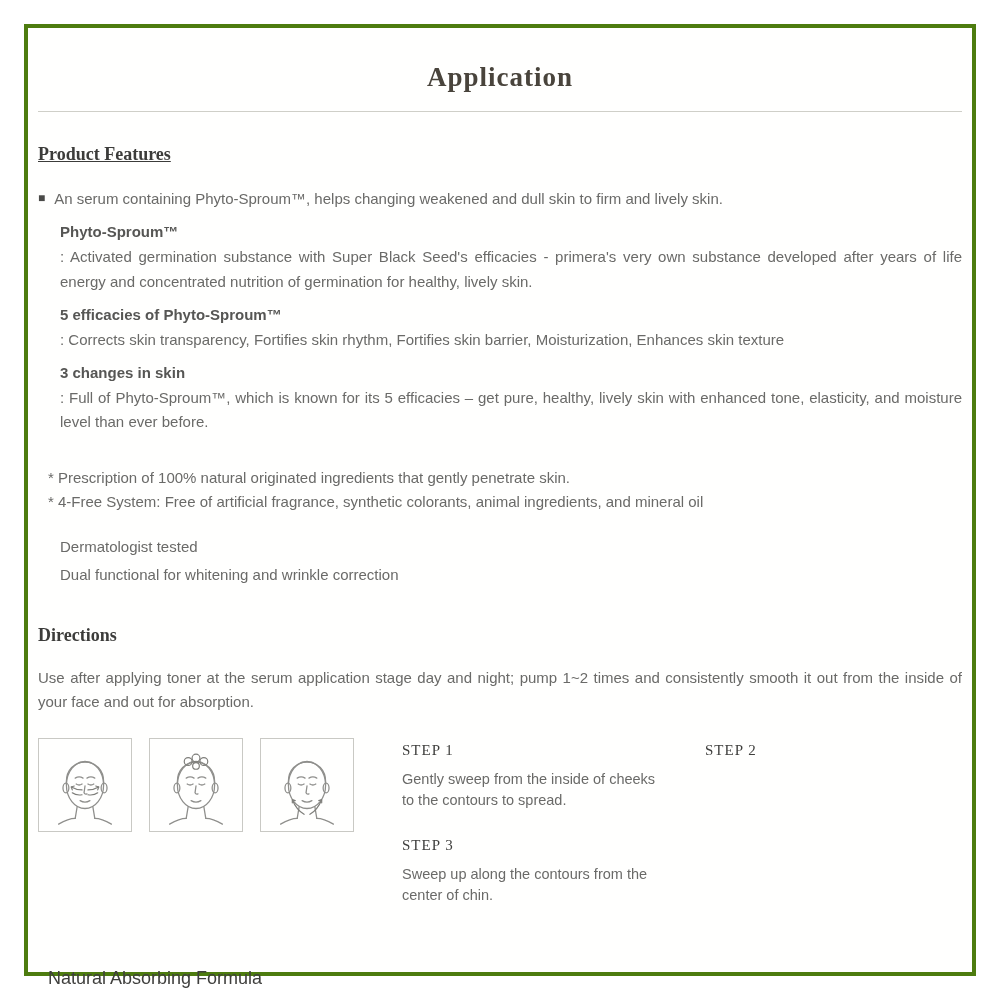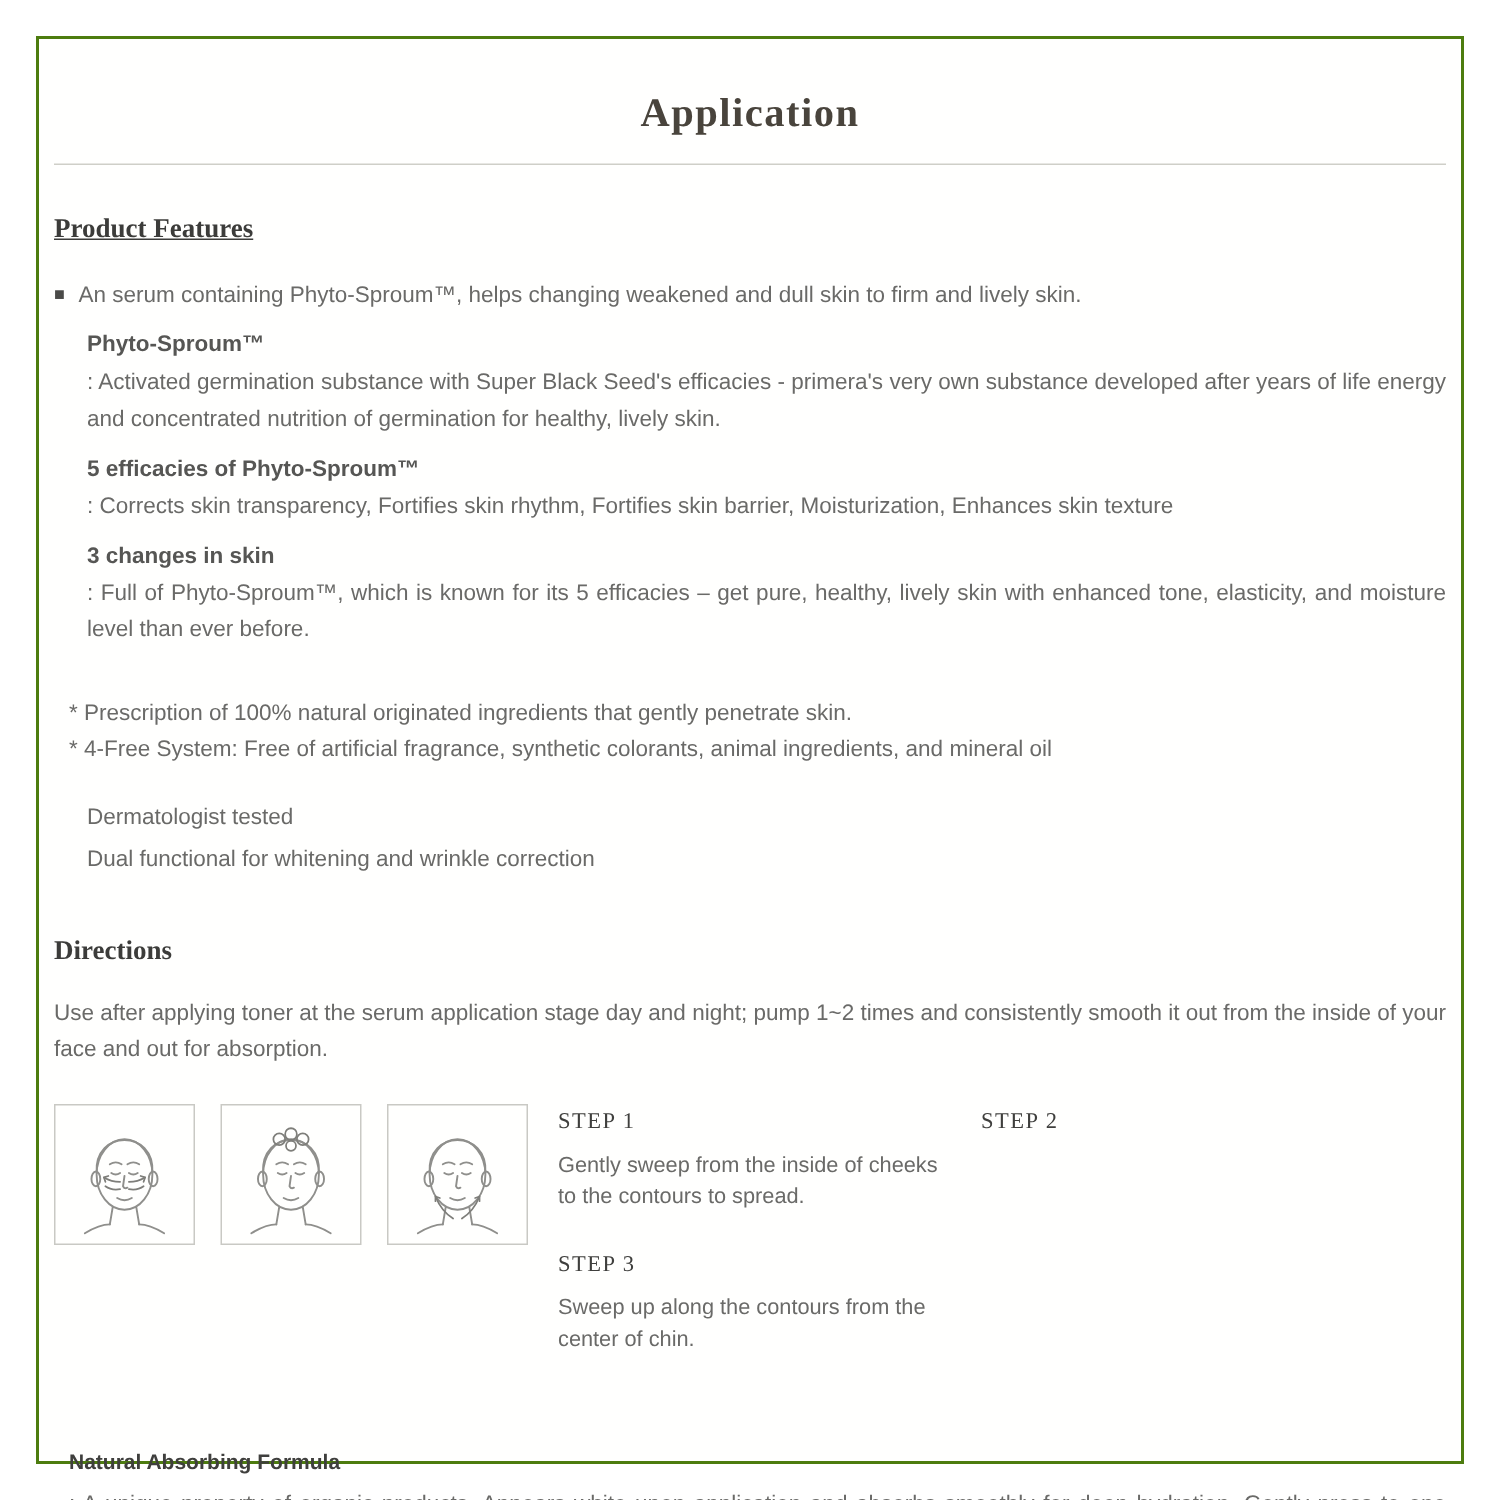--- a/index.html
+++ b/index.html
@@ -1,17 +1,17 @@
 <!DOCTYPE html>
 <html><head>
 <meta charset="utf-8">
 <style>
   html,body{margin:0;padding:0;background:#ffffff;}
   body{width:1000px;height:1000px;position:relative;font-family:"Liberation Sans",sans-serif;color:#666;}
-  .frame{position:absolute;inset:24px;border:2px solid #4d7c0f;background:#fffffe;box-sizing:border-box;}
+  .frame{position:absolute;inset:24px;border:4px solid #4d7c0f;background:#fffffe;box-sizing:border-box;}
   .content{padding:26px 10px 0 10px;}
 
   .title{font-family:"Liberation Serif",serif;font-size:27px;color:#49443c;text-align:center;letter-spacing:1px;margin:8px 0 18px 0;}
   .divider{border:none;border-top:1px solid #cfcfc8;margin:0;}
 
   .section-heading{font-family:"Liberation Serif",serif;font-size:18px;color:#3c3c3a;margin:0;}
   .pf-heading{margin-top:32px;text-decoration:underline;}
 
   .body-text{font-size:15px;line-height:1.62;color:#6a6a68;text-align:justify;margin:0;}
 
@@ -31,30 +31,30 @@
   .dir-heading{margin-top:42px;}
   .dir-intro{margin-top:20px;}
 
   .steps-row{display:flex;margin-top:24px;align-items:flex-start;}
   .diagrams{display:flex;gap:17px;flex:0 0 auto;}
   .diagram-box{width:94px;height:94px;border:1px solid #c9c9c4;background:#fffffe;box-sizing:border-box;}
   .diagram-box svg{display:block;width:100%;height:100%;}
   .face{stroke:#8f8f8c;stroke-width:1.3;fill:none;stroke-linecap:round;stroke-linejoin:round;}
   .mark{stroke:#7e7e7a;stroke-width:1.2;fill:none;stroke-linecap:round;}
 
-  .step-cols{display:flex;margin-left:20px;gap:20px;}
+  .step-cols{display:flex;margin-left:48px;gap:41px;}
   .step-col-1{width:262px;}
   .step-col-2{width:250px;}
   .step{margin:0;}
   .step + .step{margin-top:26px;}
   .step-label{font-family:"Liberation Serif",serif;font-size:15px;color:#3f3f3d;letter-spacing:1px;margin:4px 0 10px 0;}
   .step-text{font-size:14.5px;line-height:1.45;color:#6a6a68;margin:0;text-align:left;}
 
   .formula{margin-top:62px;margin-left:10px;margin-right:0;}
-  .formula-heading{font-size:14px;font-weight:bold;color:#3f3f3d;margin:0 0 9px 0;}
+  .formula-heading{font-size:18px;font-weight:normal;color:#3f3f3d;margin:0 0 9px 0;}
 </style>
 </head>
 <body>
 
 <div class="frame">
   <div class="content">
 
     <h1 class="title">Application</h1>
     <hr class="divider">
 

